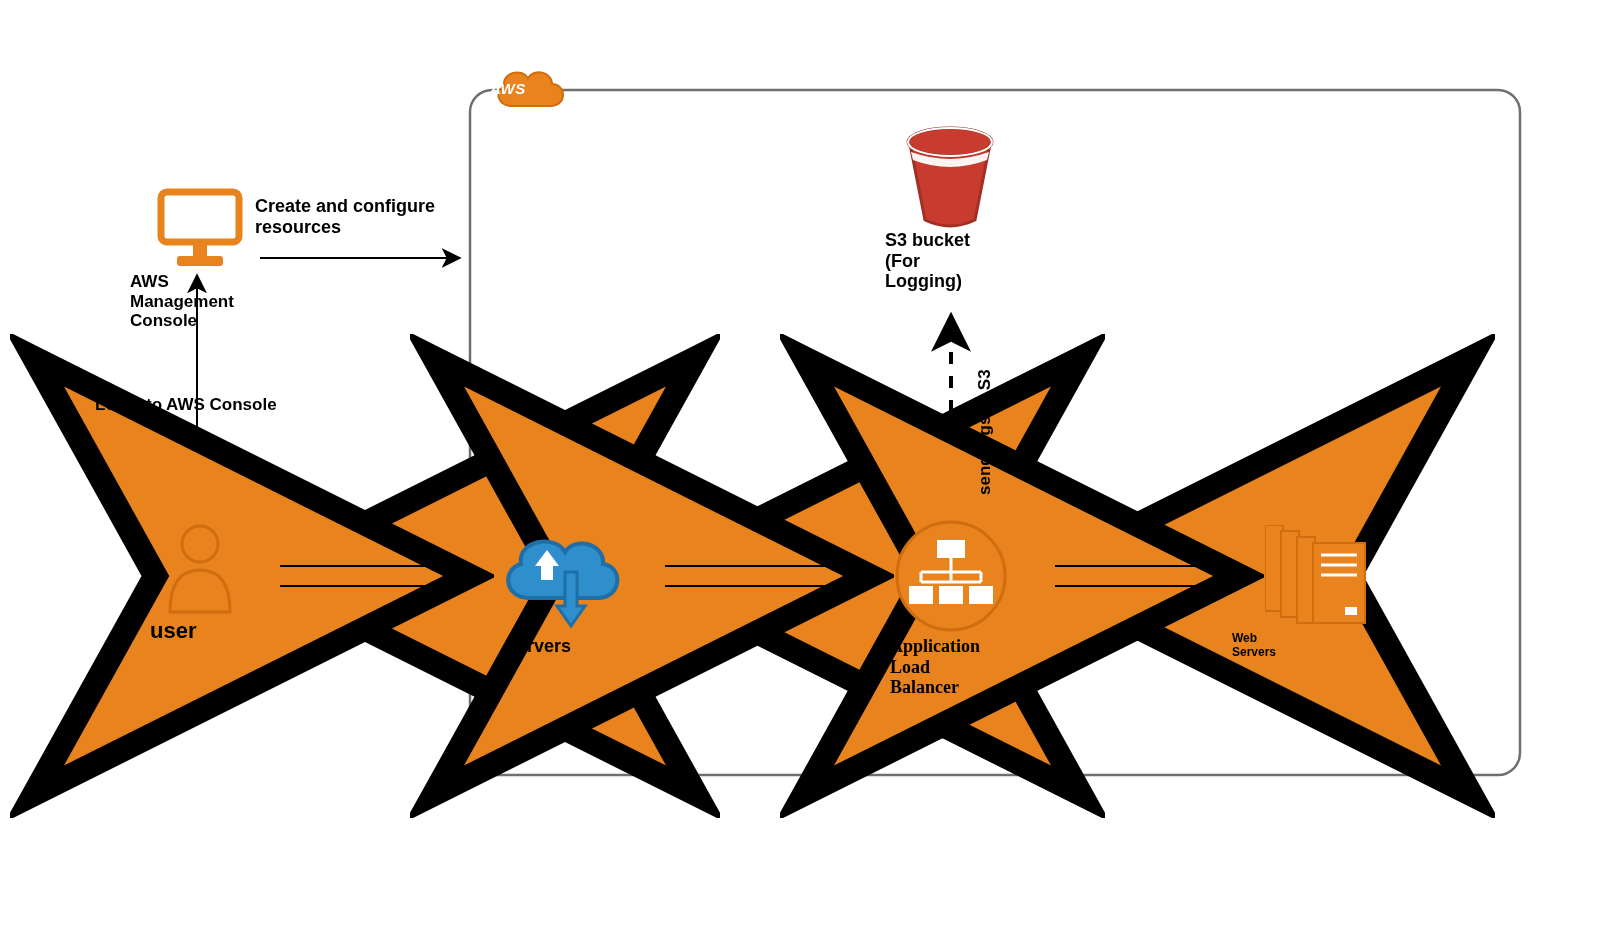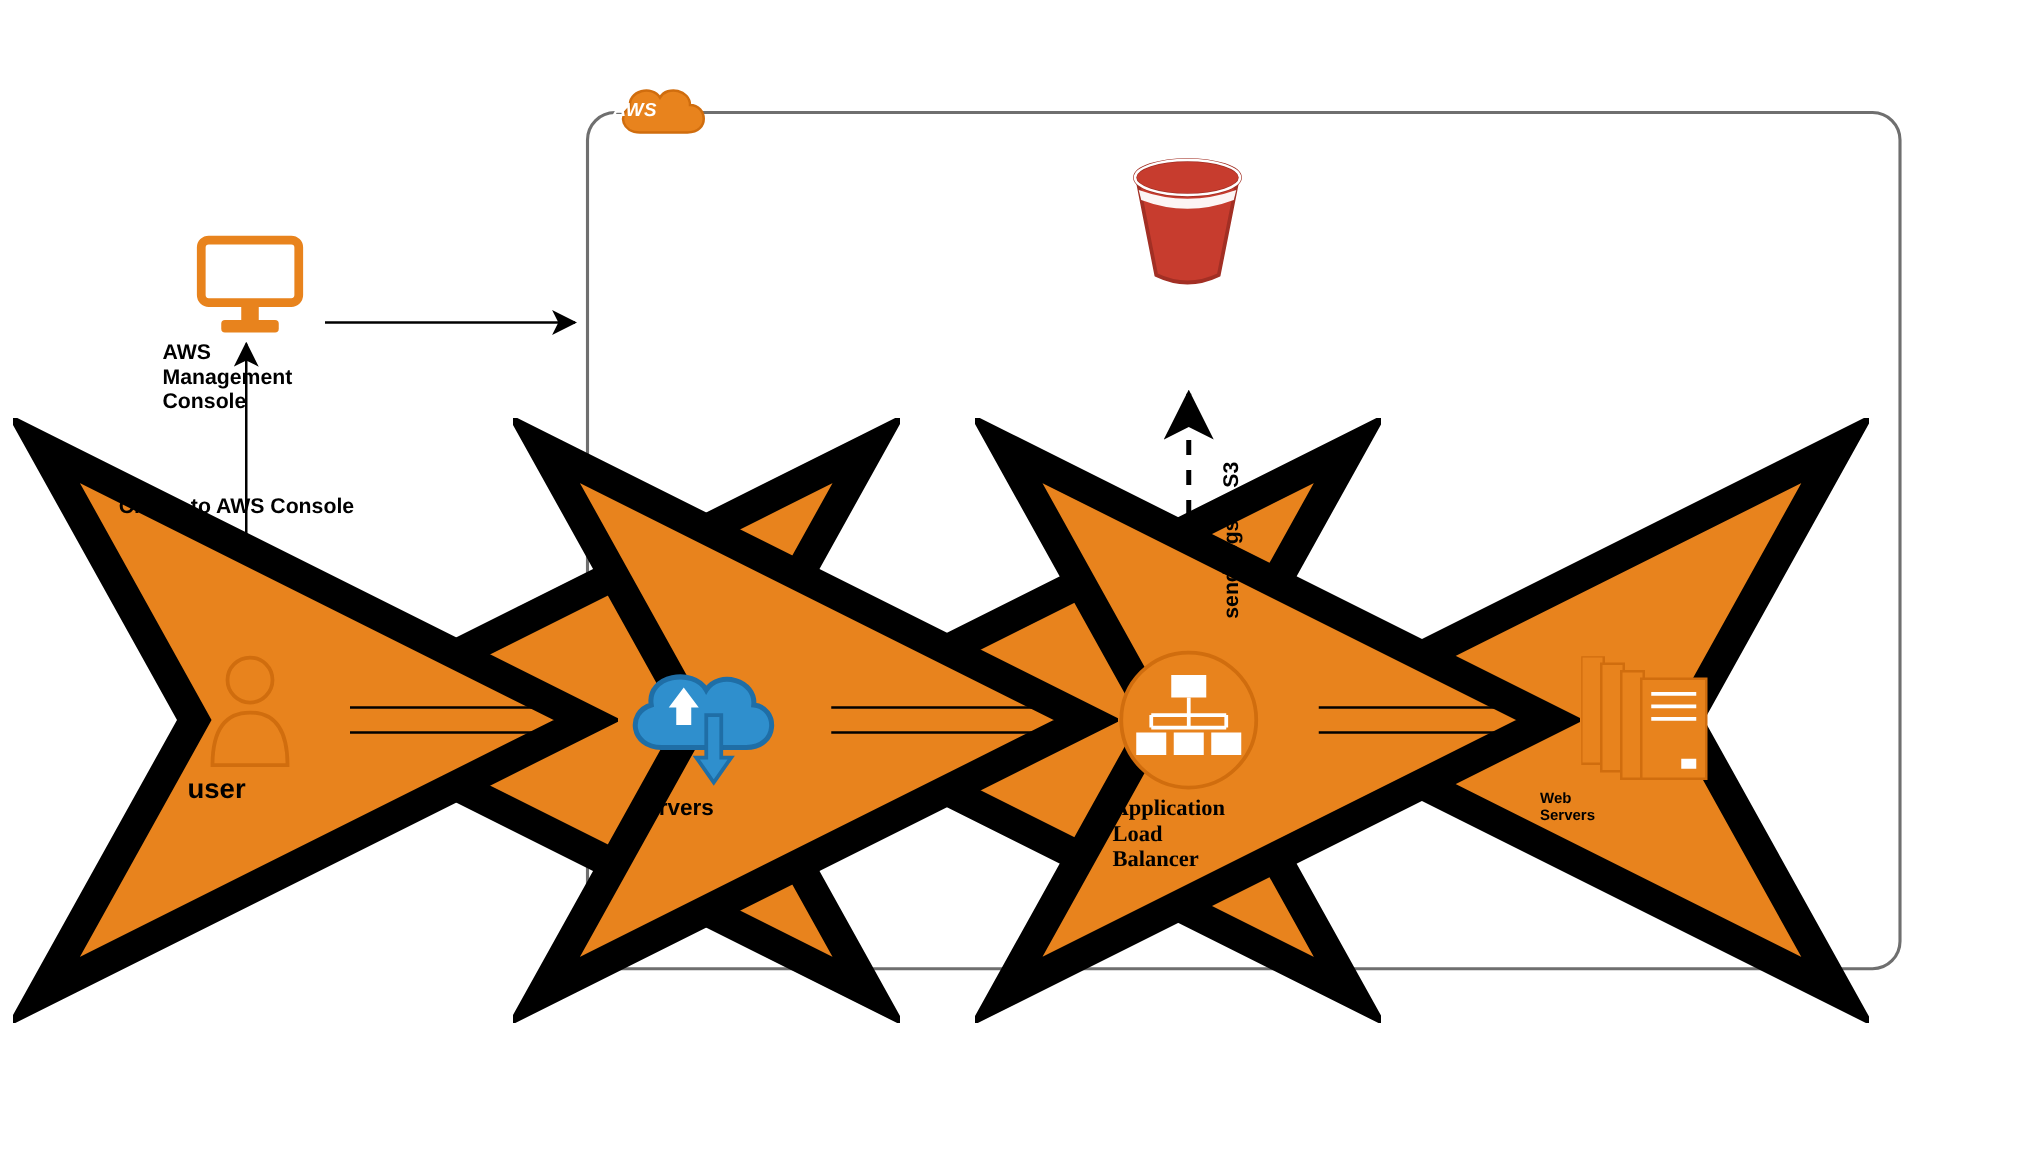--- a/index.html
+++ b/index.html
@@ -171,19 +171,24 @@
   <svg width="110" height="110" viewBox="0 0 110 110">
 
     <path d="M15 24 Q55 40 95 24 L80 100 Q55 112 30 100 Z" fill="#c73c2e" stroke="#a22f24" stroke-width="3"></path>
 
     <ellipse cx="55" cy="22" rx="42" ry="14" fill="#c73c2e" stroke="#a22f24" stroke-width="3"></ellipse>
     <ellipse cx="55" cy="22" rx="42" ry="14" fill="none" stroke="#fff" stroke-width="2"></ellipse>
 
     <path d="M16 32 Q55 46 94 32 L92 40 Q55 54 18 40 Z" fill="#fff" opacity="0.95"></path>
   </svg>
 </div>
+<div class="label" style="left:885px; top:230px; width:135px; font-size:18px;">S3 bucket
+(For
+Logging)</div>
 
-<div class="label edge" style="left:95px; top:395px; width:210px; font-size:17px;">Create to AWS Console</div>
+<div class="label edge" style="left:95px; top:395px; width:210px; font-size:17px;">Login to AWS Console</div>
 
+<div class="label edge" style="left:255px; top:196px; width:220px; font-size:18px;">Create and configure
+resources</div>
 
 <div class="vlabel" style="left:975px; top:495px; font-size:17px;">send logs to S3</div>
 
 </div>
 
 </body></html>

